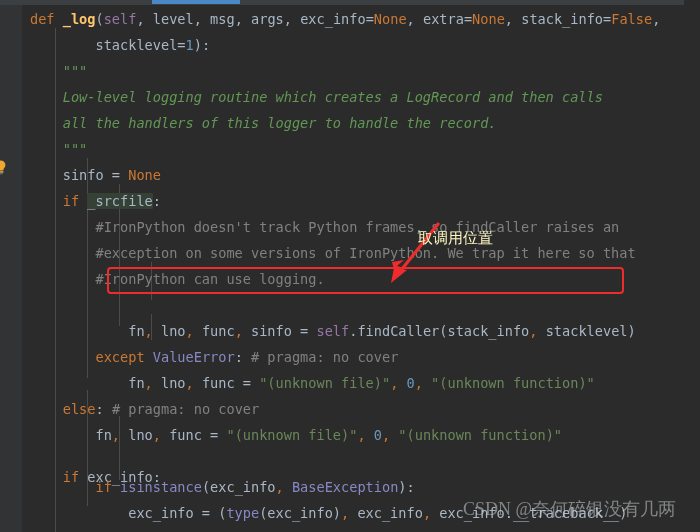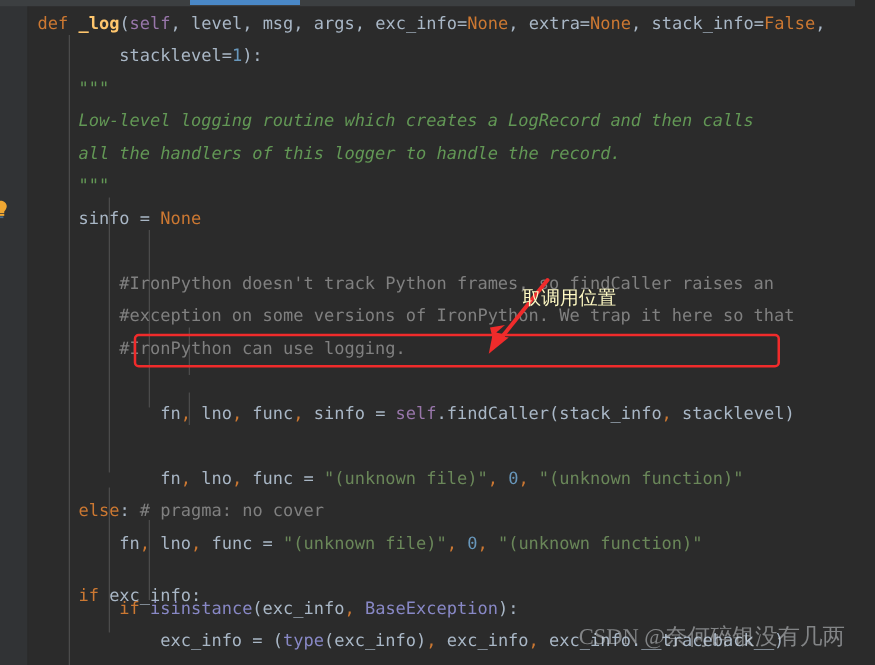--- a/index.html
+++ b/index.html
@@ -194,30 +194,32 @@
     <div class="line" style="top:58px; left:30px;"><span class="doc">    """</span></div>
 
     <div class="line" style="top:84px; left:30px;"><span class="doc">    Low-level logging routine which creates a LogRecord and then calls</span></div>
 
     <div class="line" style="top:110px; left:30px;"><span class="doc">    all the handlers of this logger to handle the record.</span></div>
 
     <div class="line" style="top:136px; left:30px;"><span class="doc">    """</span></div>
 
     <div class="line" style="top:162px; left:30px;"><span class="wht">    sinfo = </span><span class="kw">None</span></div>
 
+    <div class="line" style="top:188px; left:30px;"><span class="wht">    </span><span class="kw">if</span> <span class="hl-ident id">_srcfile</span><span class="wht">:</span></div>
 
     <div class="line" style="top:214px; left:30px;"><span class="cmt">        #IronPython doesn't track Python frames, so findCaller raises an</span></div>
 
     <div class="line" style="top:240px; left:30px;"><span class="cmt">        #exception on some versions of IronPython. We trap it here so that</span></div>
 
     <div class="line" style="top:266px; left:30px;"><span class="cmt">        #IronPython can use logging.</span></div>
 
 
     <div class="line" style="top:318px; left:30px;"><span class="wht">            fn</span><span class="kw">,</span><span class="wht"> lno</span><span class="kw">,</span><span class="wht"> func</span><span class="kw">,</span><span class="wht"> sinfo = </span><span class="self">self</span><span class="wht">.findCaller(stack_info</span><span class="kw">,</span><span class="wht"> stacklevel)</span></div>
 
+    <div class="line" style="top:344px; left:30px;"><span class="wht">        </span><span class="kw">except</span> <span class="cls">ValueError</span><span class="wht">:</span> <span class="cmt"># pragma: no cover</span></div>
 
     <div class="line" style="top:370px; left:30px;"><span class="wht">            fn</span><span class="kw">,</span><span class="wht"> lno</span><span class="kw">,</span><span class="wht"> func = </span><span class="str">"(unknown file)"</span><span class="kw">,</span> <span class="num">0</span><span class="kw">,</span> <span class="str">"(unknown function)"</span></div>
 
     <div class="line" style="top:396px; left:30px;"><span class="wht">    </span><span class="kw">else</span><span class="wht">:</span> <span class="cmt"># pragma: no cover</span></div>
 
     <div class="line" style="top:422px; left:30px;"><span class="wht">        fn</span><span class="kw">,</span><span class="wht"> lno</span><span class="kw">,</span><span class="wht"> func = </span><span class="str">"(unknown file)"</span><span class="kw">,</span> <span class="num">0</span><span class="kw">,</span> <span class="str">"(unknown function)"</span></div>
 
     <div class="line" style="top:464px; left:30px;"><span class="wht">    </span><span class="kw">if</span><span class="wht"> exc_info:</span></div>
 
     <div class="line" style="top:474px; left:30px;"><span class="wht">        </span><span class="kw">if</span> <span class="bi">isinstance</span><span class="wht">(exc_info</span><span class="kw">,</span> <span class="cls">BaseException</span><span class="wht">):</span></div>

